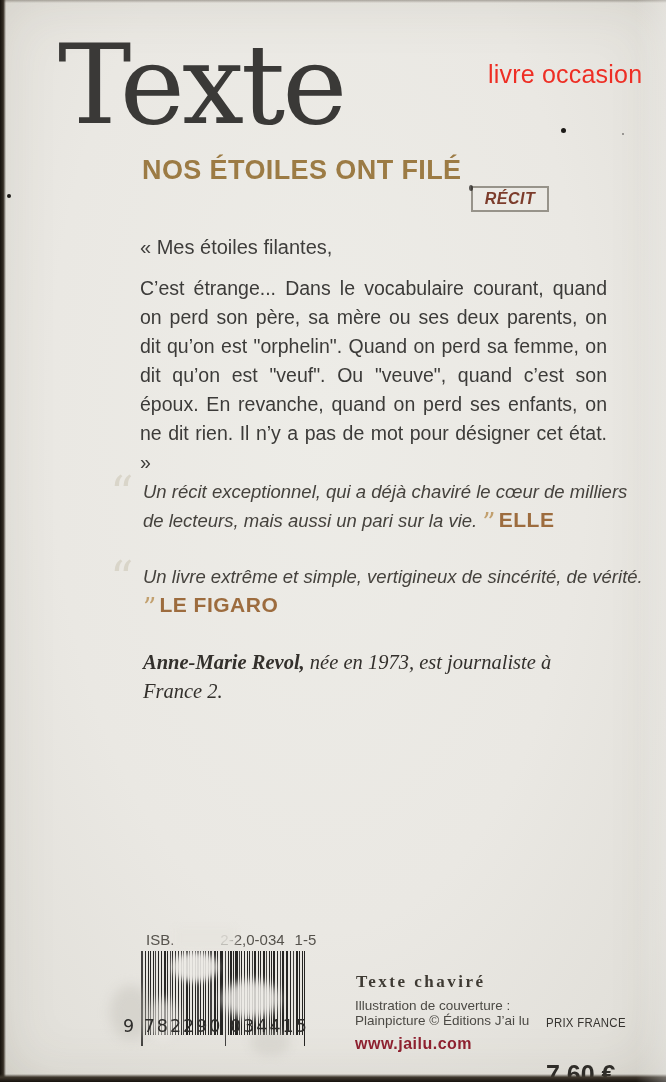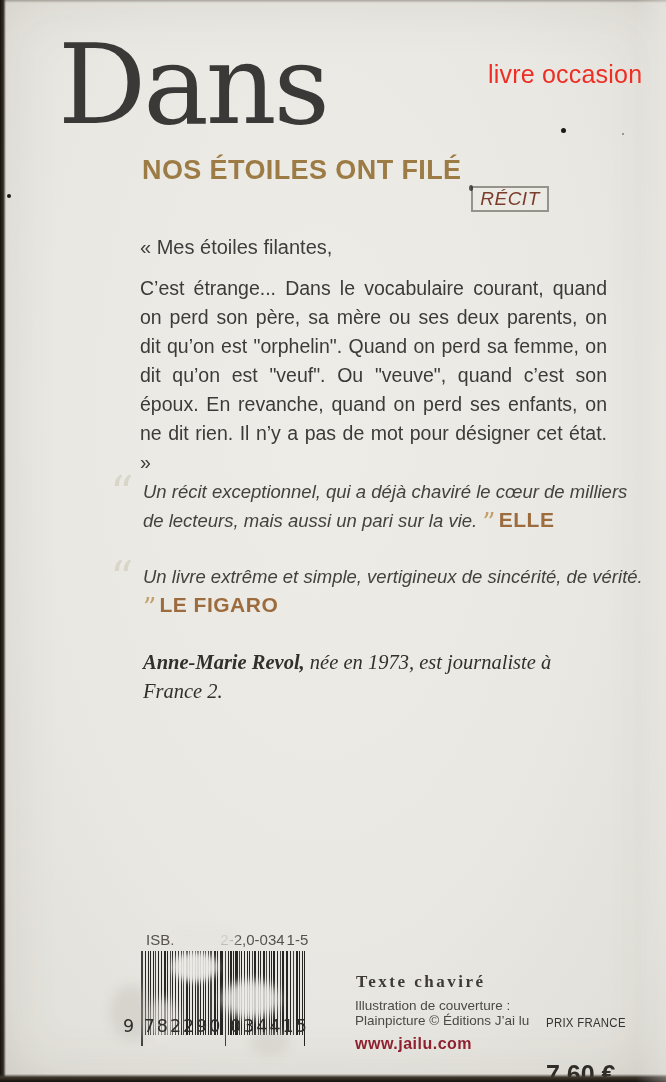--- a/index.html
+++ b/index.html
@@ -39,21 +39,21 @@
   .book-title{
     position:absolute;left:142px;top:155px;width:480px;
     font-size:27px;font-weight:700;letter-spacing:.4px;color:#9c7b44;
   }
   .recit-box{
     position:absolute;left:471px;top:186px;width:74px;height:22px;
     border:2px solid #97938a; display:flex;align-items:center;justify-content:center;
     background:rgba(255,255,255,.06);
   }
   .recit-box span{
-    font-style:italic;font-weight:400;font-size:19px;color:#7c3c2b;letter-spacing:.5px;
+    font-style:italic;font-weight:700;font-size:16px;color:#7c3c2b;letter-spacing:.5px;
   }
 
   
   .salutation{position:absolute;left:140px;top:236px;font-size:20px;color:#3e3d3b;}
   .excerpt{
     position:absolute;left:140px;top:274px;width:467px;
     font-size:19.5px;line-height:29px;color:#3c3b39;text-align:justify;
   }
 
   
@@ -78,21 +78,21 @@
   .bio{
     position:absolute;left:143px;top:648px;width:460px;
     font-family:"Liberation Serif", serif;font-size:20.5px;line-height:29px;color:#33302c;
   }
   .bio .name{font-weight:700;font-style:italic;margin-top:48px;}
   .bio .rest{font-style:italic;}
 
   
   .isbn-row{position:absolute;left:146px;top:931px;font-size:15px;color:#55524c;white-space:nowrap;}
   .isbn-row .frag2{margin-left:46px;text-align:right;}
-  .isbn-row .frag3{margin-left:2px;}
+  .isbn-row .frag3{margin-left:10px;}
   .isbn-wear{position:absolute;left:175px;top:928px;width:60px;height:20px;
     background:rgba(230,228,222,.85);filter:blur(3px);}
   .barcode{position:absolute;left:141px;top:951px;width:166px;height:84px;display:flex;align-items:flex-start;}
   .barcode .bar{background:#262523;height:84px;}
   .barcode .bar.guard{height:95px;}
   .barcode-digits{
     position:absolute;left:123px;top:1016px;font-family:"DejaVu Sans", sans-serif;
     font-size:17.5px;color:#2e2d2b;letter-spacing:2px;white-space:pre;
   }
   .smudge{position:absolute;border-radius:50%;}
@@ -112,21 +112,21 @@
     letter-spacing:.5px;color:#8e2130;}
   .price-label{position:absolute;left:546px;top:1016px;font-size:12px;color:#35332f;
     letter-spacing:.3px;transform:scaleX(.95);transform-origin:left;}
   .price{position:absolute;left:546px;top:1060px;font-size:25px;font-weight:700;color:#2f2d29;}
 </style>
 </head>
 <body>
 
 <div class="photo">
 
-  <div class="author-last">Dans</div>
+  <div class="author-last">Texte</div>
   <div class="occasion">livre occasion</div>
 
   <div class="book-title">NOS ÉTOILES ONT FILÉ</div>
   <div class="recit-box">
     <span>RÉCIT</span>
   </div>
 
   <div class="salutation">« Mes étoiles filantes,</div>
   <div class="excerpt">C’est étrange... Dans le vocabulaire courant, quand on perd son père, sa mère ou ses deux parents, on dit qu’on est "orphelin". Quand on perd sa femme, on dit qu’on est "veuf". Ou "veuve", quand c’est son époux. En revanche, quand on perd ses enfants, on ne dit rien. Il n’y a pas de mot pour désigner cet état. »</div>
 

